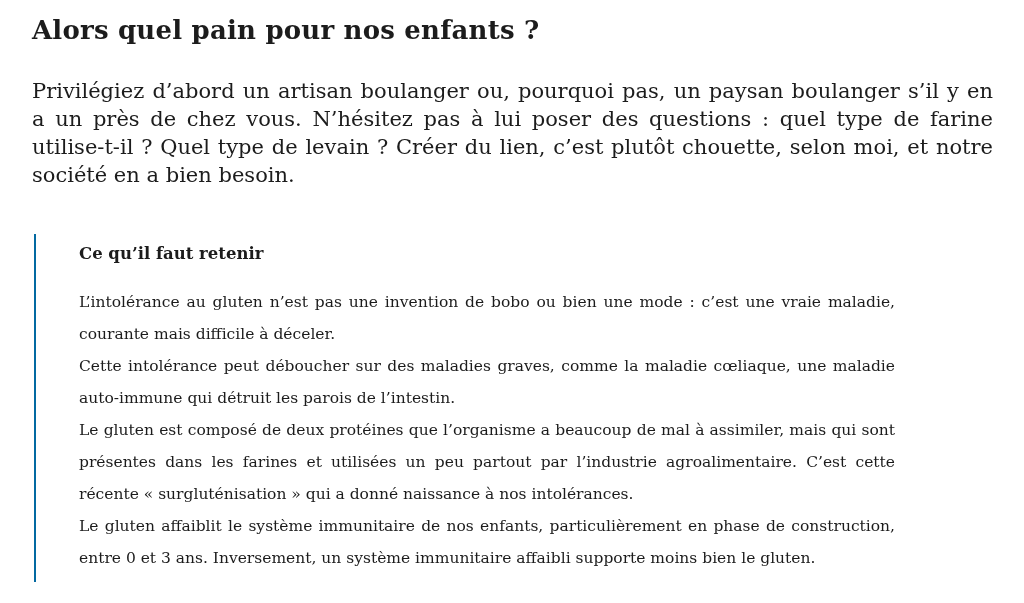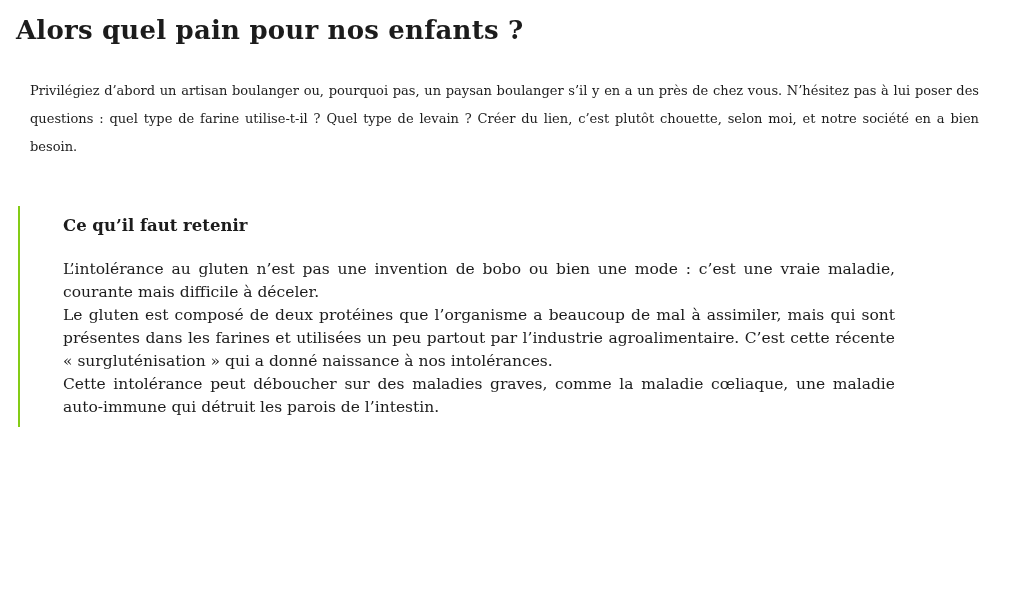--- a/index.html
+++ b/index.html
@@ -11,68 +11,69 @@
     width: 1024px;
     height: 603px;
     overflow: hidden;
     font-family: "DejaVu Serif", "Liberation Serif", serif;
     color: #1c1c1c;
   }
   .page {
     box-sizing: border-box;
     width: 1024px;
     height: 603px;
-    padding: 14px 31px 0 16px;
+    padding: 14px 31px 0 32px;
   }
   .page-title {
     font-size: 26px;
     line-height: 32px;
     font-weight: bold;
     letter-spacing: 0.2px;
     margin: 0 0 31px 0;
   }
   .body-para {
-    font-size: 13px;
+    font-size: 21px;
     line-height: 28px;
     text-align: justify;
-    margin: 14px;
+    margin: 0;
   }
   .body-para.indent-first {
     text-indent: 47px;
   }
   .callout {
     box-sizing: border-box;
     margin: 45px 0 0 2px;
-    border-left: 2px solid #84cc16;
+    border-left: 2px solid #0369a1;
     padding: 9px 98px 8px 43px;
   }
   .callout-heading {
     font-size: 16.5px;
     line-height: 21px;
     font-weight: bold;
     margin: 0 0 22px 0;
   }
   .callout-para {
     font-size: 15.5px;
-    line-height: 23px;
+    line-height: 32px;
     text-align: justify;
     margin: 0;
   }
 </style>
 </head>
 <body>
 
 <div class="page">
 
   <h1 class="page-title">Alors quel pain pour nos enfants ?</h1>
 
   <p class="body-para">Privilégiez d’abord un artisan boulanger ou, pourquoi pas, un paysan boulanger s’il y en a un près de chez vous. N’hésitez pas à lui poser des questions : quel type de farine utilise-t-il ? Quel type de levain ? Créer du lien, c’est plutôt chouette, selon moi, et notre société en a bien besoin.</p>
 
 
   <aside class="callout">
     <h2 class="callout-heading">Ce qu’il faut retenir</h2>
 
     <p class="callout-para">L’intolérance au gluten n’est pas une invention de bobo ou bien une mode : c’est une vraie maladie, courante mais difficile à déceler.</p>
+    <p class="callout-para">Cette intolérance peut déboucher sur des maladies graves, comme la maladie cœliaque, une maladie auto-immune qui détruit les parois de l’intestin.</p>
     <p class="callout-para">Le gluten est composé de deux protéines que l’organisme a beaucoup de mal à assimiler, mais qui sont présentes dans les farines et utilisées un peu partout par l’industrie agroalimentaire. C’est cette récente « surgluténisation » qui a donné naissance à nos intolérances.</p>
-    <p class="callout-para">Cette intolérance peut déboucher sur des maladies graves, comme la maladie cœliaque, une maladie auto-immune qui détruit les parois de l’intestin.</p>
+    <p class="callout-para">Le gluten affaiblit le système immunitaire de nos enfants, particulièrement en phase de construction, entre 0 et 3 ans. Inversement, un système immunitaire affaibli supporte moins bien le gluten.</p>
   </aside>
 
 </div>
 
 </body></html>

